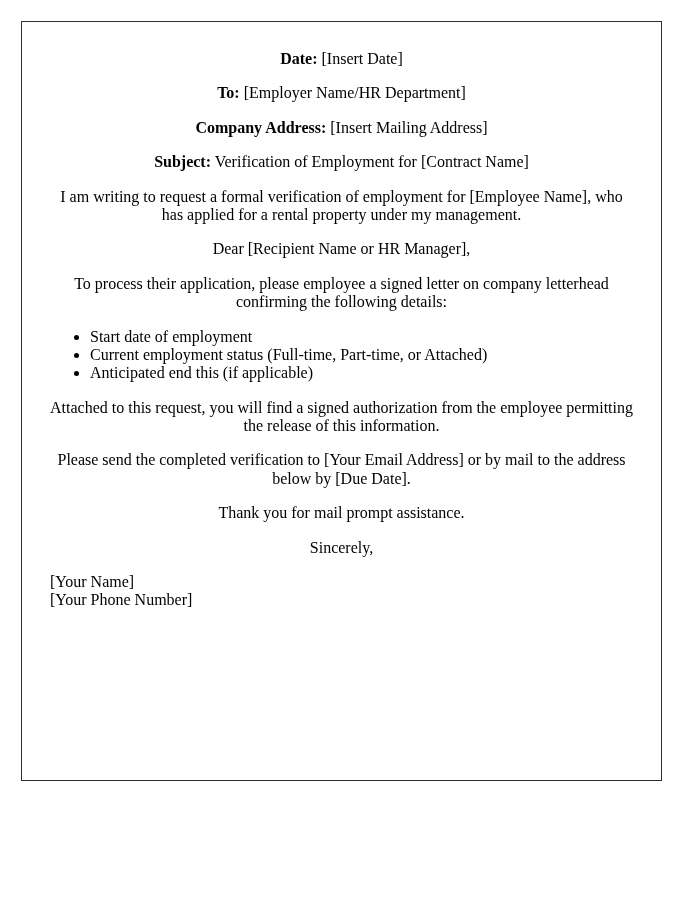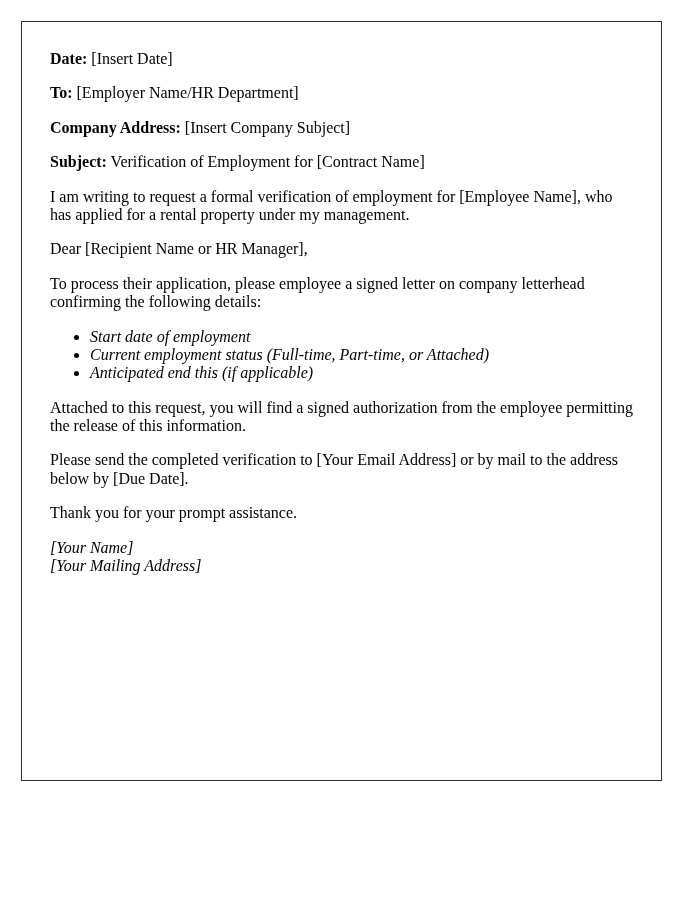--- a/index.html
+++ b/index.html
@@ -23,72 +23,72 @@
       top: 21px;
       width: 641px;
       height: 760px;
       border: 1px solid #2f2f2f;
       background: #ffffff;
       padding: 12px 28px 28px 28px;
       overflow: hidden;
     }
     .letter-box p {
       margin: 16px 0;
+      text-align: center;
     }
     .letter-box b {
       font-weight: bold;
     }
     ul.detail-list {
       margin: 16px 0;
       padding-left: 40px;
       list-style-type: disc;
     }
     ul.detail-list li {
       margin: 0;
       padding: 0;
-      font-style: italic;
     }
     .signature-block {
       margin: 16px 0;
     }
     .signature-block div {
       display: block;
-      font-style: italic;
     }
   </style>
 </head>
 <body>
 
 <div class="letter-box">
 
   <p><b>Date:</b> <span>[Insert Date]</span></p>
 
   <p><b>To:</b> <span>[Employer Name/HR Department]</span></p>
 
-  <p><b>Company Address:</b> <span>[Insert Company Subject]</span></p>
+  <p><b>Company Address:</b> <span>[Insert Mailing Address]</span></p>
 
   <p><b>Subject:</b> <span>Verification of Employment for [Contract Name]</span></p>
 
   <p>I am writing to request a formal verification of employment for [Employee Name], who has applied for a rental property under my management.</p>
 
   <p>Dear [Recipient Name or HR Manager],</p>
 
   <p>To process their application, please employee a signed letter on company letterhead confirming the following details:</p>
 
   <ul class="detail-list">
     <li>Start date of employment</li>
     <li>Current employment status (Full-time, Part-time, or Attached)</li>
     <li>Anticipated end this (if applicable)</li>
   </ul>
 
   <p>Attached to this request, you will find a signed authorization from the employee permitting the release of this information.</p>
 
   <p>Please send the completed verification to [Your Email Address] or by mail to the address below by [Due Date].</p>
 
-  <p>Thank you for your prompt assistance.</p>
+  <p>Thank you for mail prompt assistance.</p>
 
+  <p>Sincerely,</p>
 
   <div class="signature-block">
     <div>[Your Name]</div>
-    <div>[Your Mailing Address]</div>
+    <div>[Your Phone Number]</div>
   </div>
 
 </div>
 
 </body></html>

